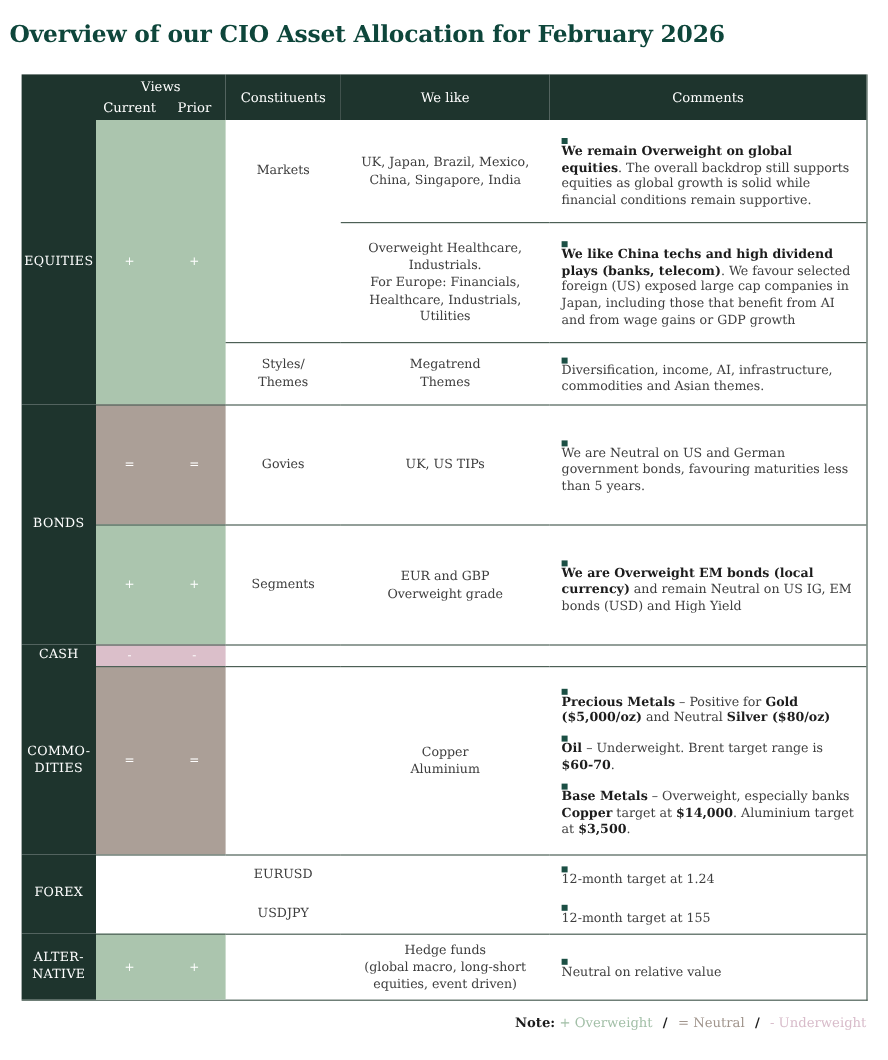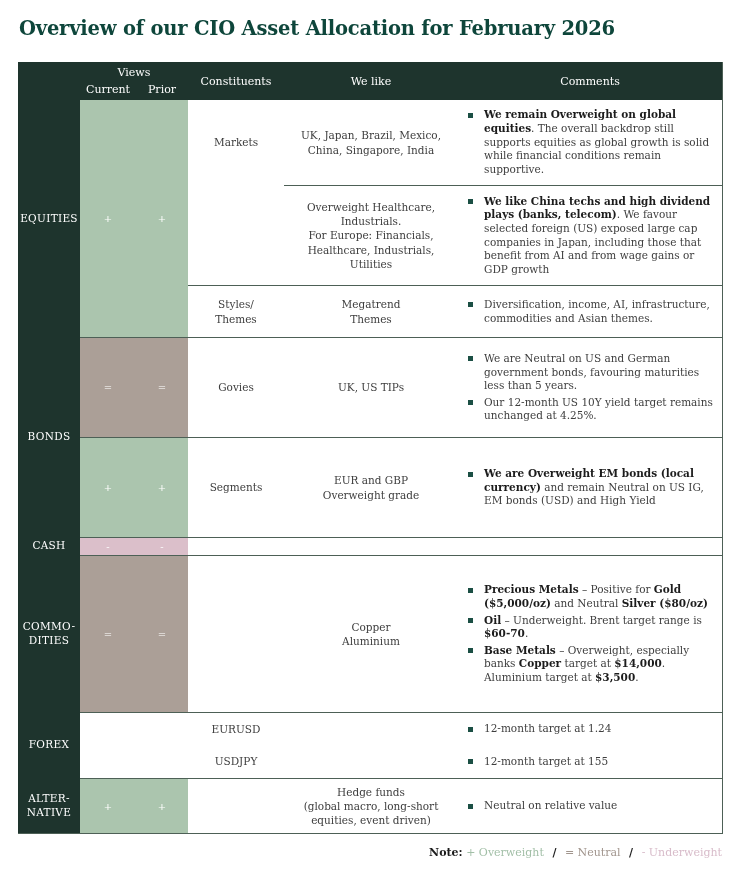--- a/index.html
+++ b/index.html
@@ -1,20 +1,20 @@
 <!DOCTYPE html>
 <html><head>
 <meta charset="utf-8">
 <style>
   * { margin:0; padding:0; box-sizing:border-box; }
   html,body { background:#ffffff; }
   body { width:740px; height:883px; position:relative; font-family:"DejaVu Serif", serif; }
   .page { position:relative; width:740px; height:883px; background:#fff; overflow:hidden; }
 
-  .title { position:absolute; left:19px; top:17px; font-size:19.5px; font-weight:700;
+  .title { position:absolute; left:8px; top:17px; font-size:19.5px; font-weight:700;
            color:#0e463b; letter-spacing:-0.2px; }
 
   .grid { position:absolute; left:18px; top:62px;
           display:grid;
           grid-template-columns:62px 56px 52px 96px 174px 264px;
           grid-template-rows:38px 85px 100px 52px 100px 100px 18px 157px 33px 33px 55px;
           border-right:1px solid #4d6056; border-bottom:1px solid #4d6056; }
 
   .dark { background:#1e342d; color:#ffffff; }
   .hcell { display:flex; align-items:center; justify-content:center; font-size:11px; }
@@ -33,21 +33,21 @@
   .views .half2 { width:52px; text-align:center; }
   .ow  { background:#abc5ae; }
   .neu { background:#ab9f97; }
   .uw  { background:#dbbfca; }
 
   .cellc { display:flex; align-items:center; justify-content:center; text-align:center;
            font-size:10.5px; color:#3d3d3d; white-space:pre-line; line-height:1.35; }
 
   .comments { display:flex; flex-direction:column; justify-content:center;
               padding:5px 8px 5px 10px; font-size:10.5px; color:#3e3e3e; line-height:1.3; }
-  .bullet-row { display:flex; align-items:flex-start; margin:1.5px 0; }
+  .bullet-row { display:flex; align-items:flex-start; margin:1.5px 0;flex-direction:column; }
   .bullet-sq { flex:none; width:5px; height:5px; background:#1b4f44; margin:4.5px 11px 0 0; }
   .bullet-text { flex:1; }
   .b { font-weight:700; color:#1c1c1c; }
 
   .bt { border-top:1px solid #4d6056; }
 
   .note { position:absolute; top:846px; right:18px; font-size:11px; color:#2a2a2a; }
   .note .lbl { font-weight:700; color:#1b1b1b; }
   .note .sep { font-weight:700; color:#1b1b1b; margin:0 5px; }
   .t-ow  { color:#a2bfa7; }
@@ -157,24 +157,20 @@
         <div class="bullet-row">
           <span class="bullet-sq"></span>
           <span class="bullet-text"><span>Diversification, income, AI, infrastructure, commodities and Asian themes.</span></span>
         </div>
       </div>
     <div class="comments bt" style="grid-area:5/6/6/7">
         <div class="bullet-row">
           <span class="bullet-sq"></span>
           <span class="bullet-text"><span>We are Neutral on US and German government bonds, favouring maturities less than 5 years.</span></span>
         </div>
-        <div class="bullet-row">
-          <span class="bullet-sq"></span>
-          <span class="bullet-text"><span>Our 12-month US 10Y yield target remains unchanged at 4.25%.</span></span>
-        </div>
       </div>
     <div class="comments bt" style="grid-area:6/6/7/7">
         <div class="bullet-row">
           <span class="bullet-sq"></span>
           <span class="bullet-text"><span class="b">We are Overweight EM bonds (local currency)</span><span> and remain Neutral on US IG, EM bonds (USD) and High Yield</span></span>
         </div>
       </div>
     <div class="comments bt" style="grid-area:7/6/8/7"></div>
     <div class="comments bt" style="grid-area:8/6/9/7">
         <div class="bullet-row">

